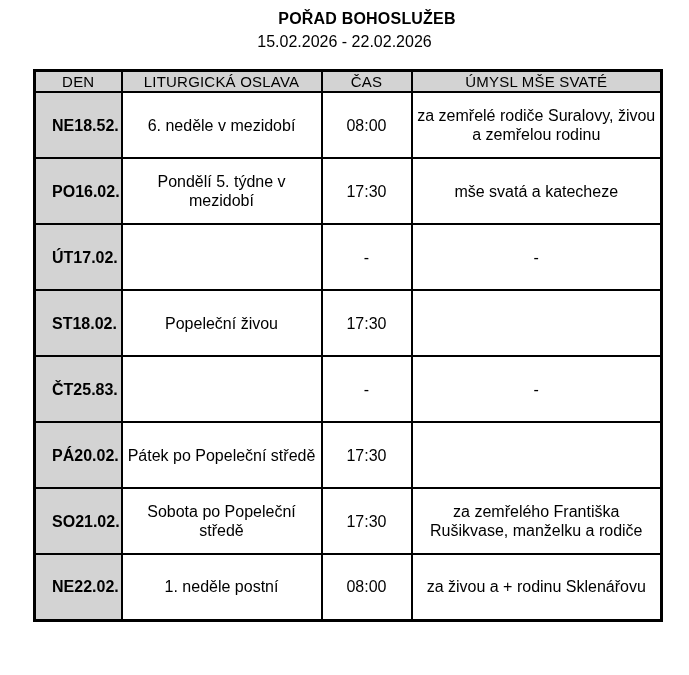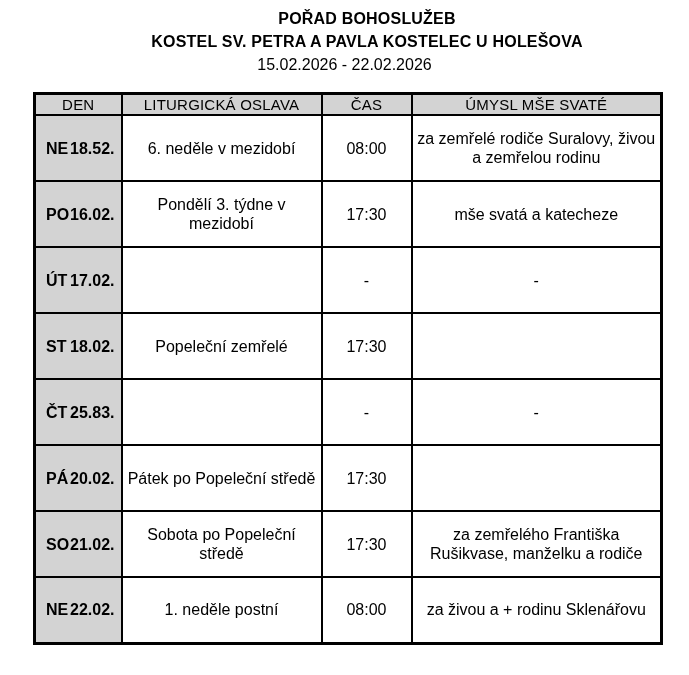--- a/index.html
+++ b/index.html
@@ -66,33 +66,32 @@
   }
   td.day-cell{
     background:var(--shade-bg);
     font-weight:bold;
     padding:2px 0;
   }
   .day-wrap{
     display:flex;
     justify-content:space-between;
     align-items:center;
-    padding:0 6px 0 10px;
+    padding:0 6px 0 16px;
   }
   td.celebration-cell{padding:2px 5px;}
   td.intention-cell{padding:2px 1px;text-align:center;}
 </style>
 </head>
 <body>
 
 <div class="page">
 
   <header class="doc-header">
     <div class="title-line">POŘAD BOHOSLUŽEB</div>
-    <div class="title-line">KOSTEL SV. PETRA A PAVLA KOSTELEC U HOLEŠOVA</div>
     <div class="date-line">15.02.2026 - 22.02.2026</div>
   </header>
 
   <table class="schedule">
     <colgroup>
       <col class="c-day">
       <col class="c-celebration">
       <col class="c-time">
       <col class="c-intention">
     </colgroup>
@@ -117,21 +116,21 @@
     <td class="intention-cell">za zemřelé rodiče Suralovy, živou a zemřelou rodinu</td>
   </tr>
 
   <tr>
     <td class="day-cell">
       <div class="day-wrap">
         <span>PO</span>
         <span>16.02.</span>
       </div>
     </td>
-    <td class="celebration-cell">Pondělí 3. týdne v mezidobí</td>
+    <td class="celebration-cell">Pondělí 5. týdne v mezidobí</td>
     <td class="time-cell">17:30</td>
     <td class="intention-cell">mše svatá a katecheze</td>
   </tr>
 
   <tr>
     <td class="day-cell">
       <div class="day-wrap">
         <span>ÚT</span>
         <span>17.02.</span>
       </div>
@@ -141,21 +140,21 @@
     <td class="intention-cell">-</td>
   </tr>
 
   <tr>
     <td class="day-cell">
       <div class="day-wrap">
         <span>ST</span>
         <span>18.02.</span>
       </div>
     </td>
-    <td class="celebration-cell">Popeleční zemřelé</td>
+    <td class="celebration-cell">Popeleční živou</td>
     <td class="time-cell">17:30</td>
     <td class="intention-cell"></td>
   </tr>
 
   <tr>
     <td class="day-cell">
       <div class="day-wrap">
         <span>ČT</span>
         <span>25.83.</span>
       </div>

